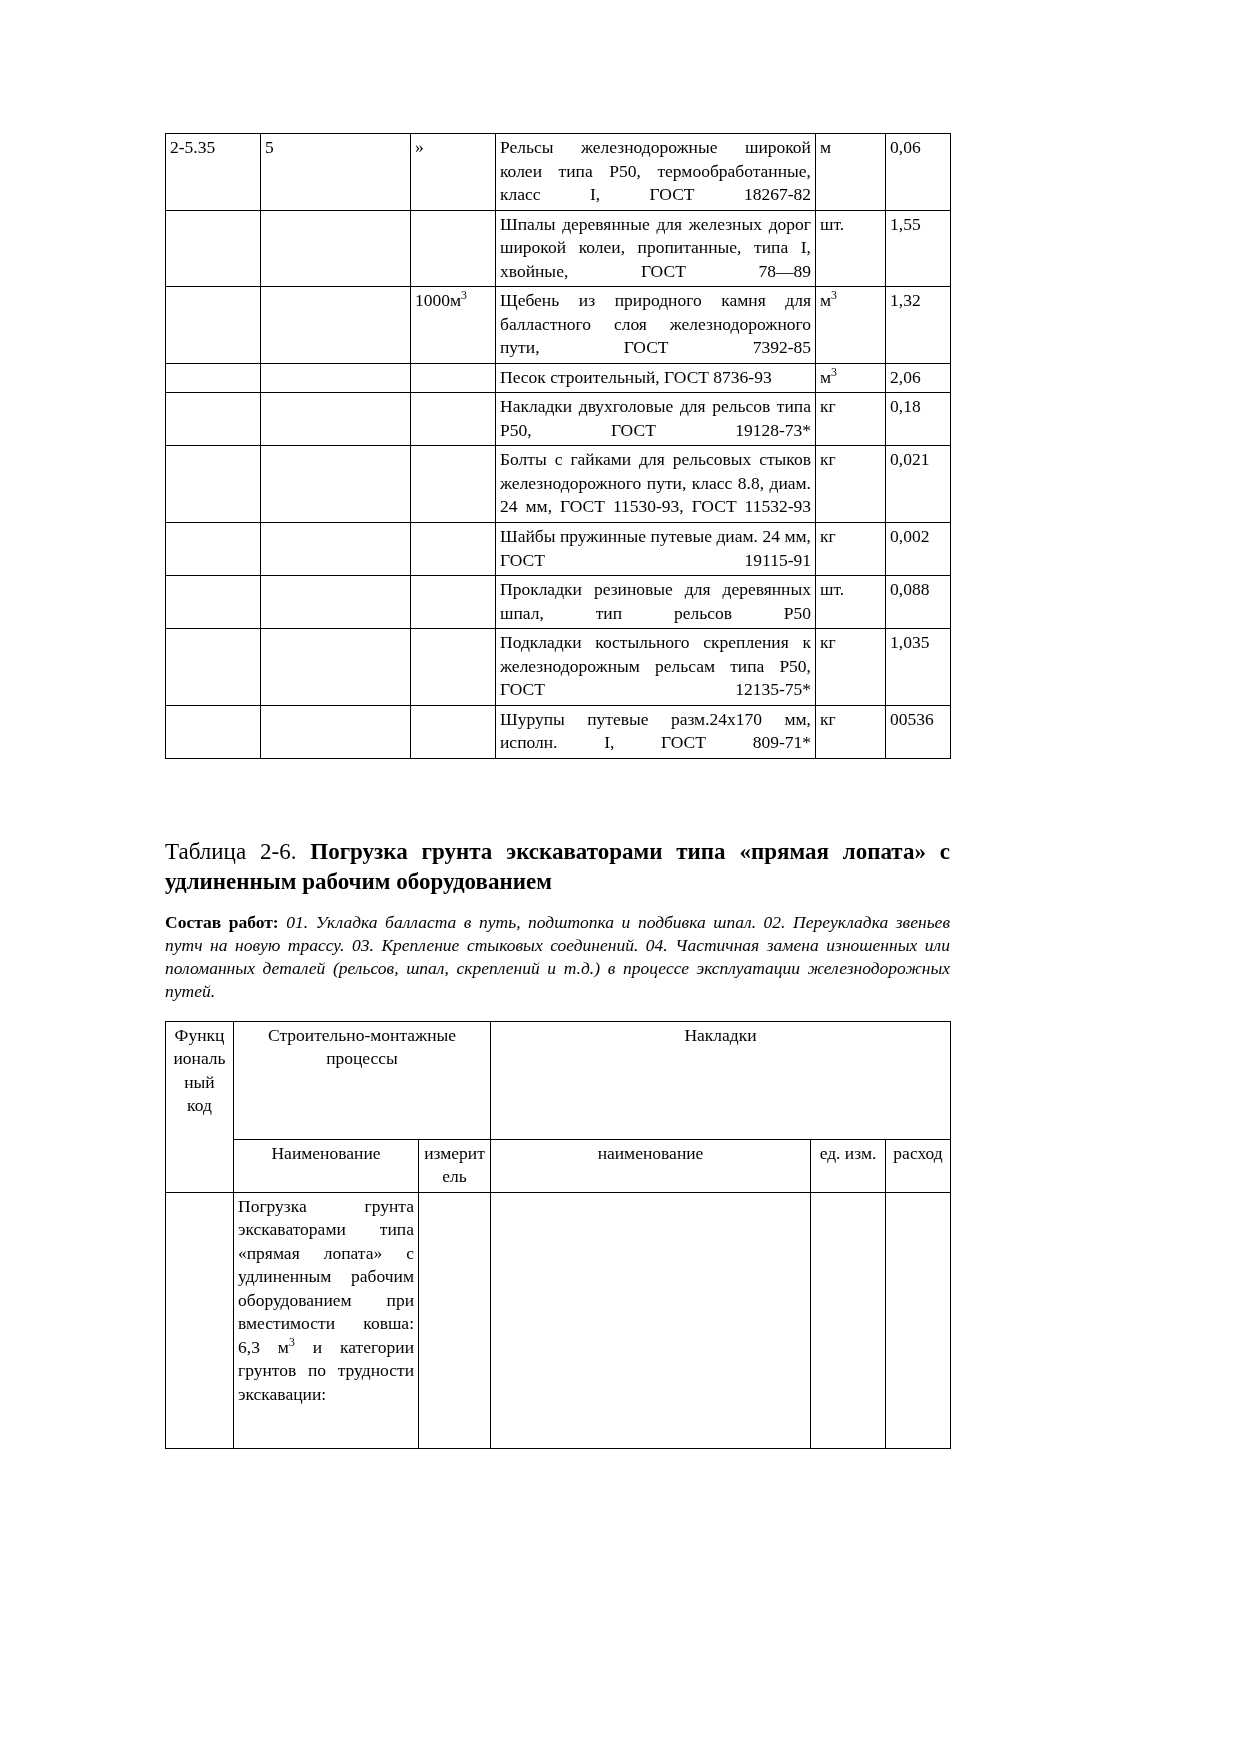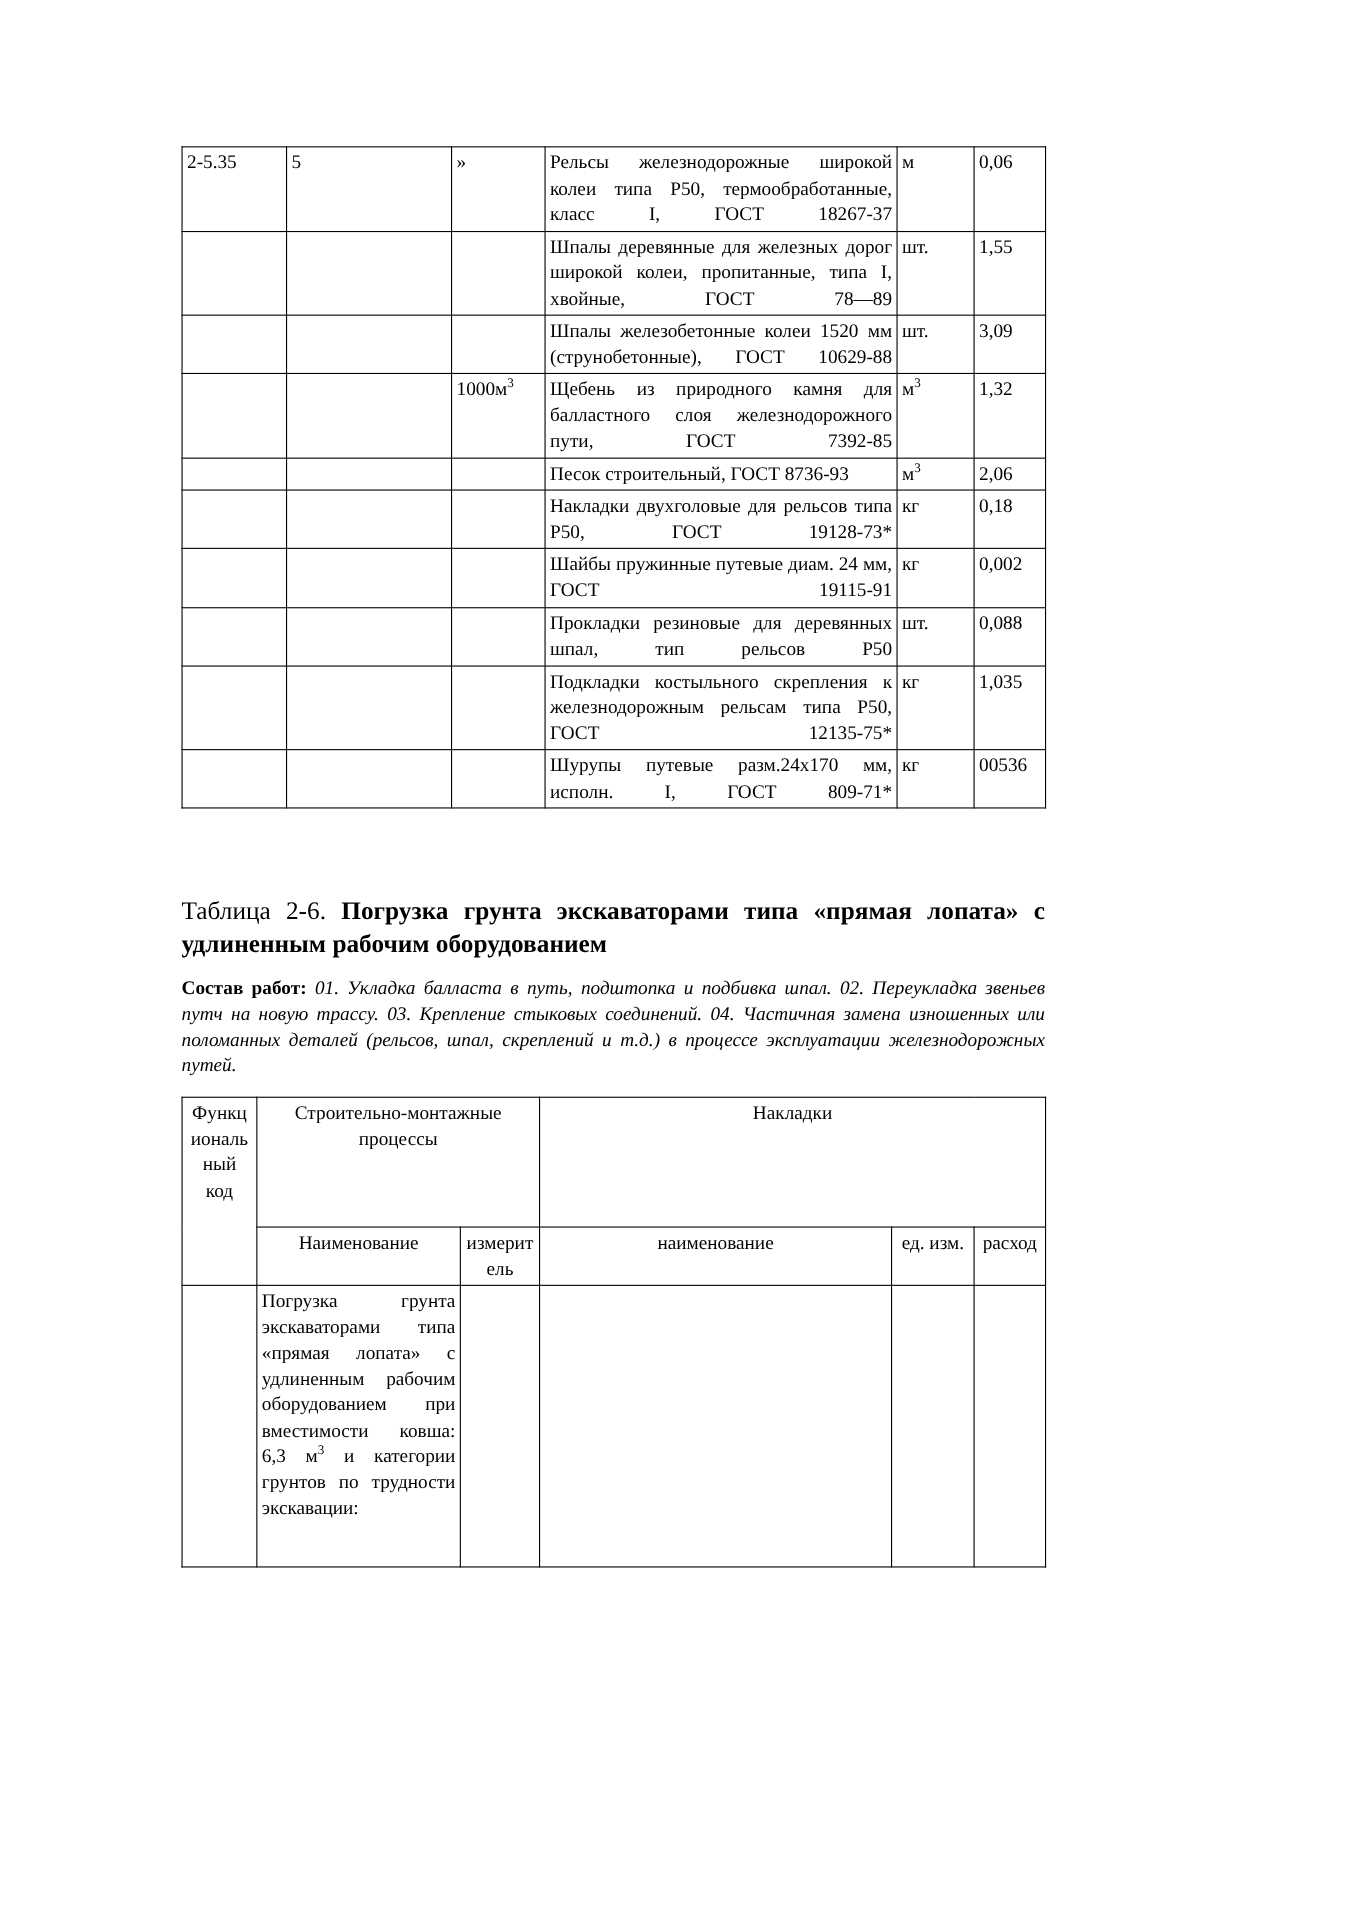--- a/index.html
+++ b/index.html
@@ -125,42 +125,34 @@
           <col class="c3">
           <col class="c4">
           <col class="c5">
           <col class="c6">
       </colgroup>
       <tbody>
         <tr>
           <td class="cell-code lft">2-5.35</td>
           <td class="lft">5</td>
           <td class="lft">»</td>
-          <td class="just">Рельсы железнодорожные широкой колеи типа Р50, термообработанные, класс I, ГОСТ 18267-37</td>
+          <td class="just">Рельсы железнодорожные широкой колеи типа Р50, термообработанные, класс I, ГОСТ 18267-82</td>
           <td class="lft">м</td>
           <td class="lft">0,06</td>
         </tr>
 
         <tr>
           <td></td>
           <td></td>
           <td class="lft"></td>
           <td class="just">Шпалы деревянные для железных дорог широкой колеи, пропитанные, типа I, хвойные, ГОСТ 78—89</td>
           <td class="lft">шт.</td>
           <td class="lft">1,55</td>
         </tr>
 
-        <tr>
-          <td></td>
-          <td></td>
-          <td class="lft"></td>
-          <td class="just">Шпалы железобетонные колеи 1520 мм (струнобетонные), ГОСТ 10629-88</td>
-          <td class="lft">шт.</td>
-          <td class="lft">3,09</td>
-        </tr>
 
         <tr>
           <td></td>
           <td></td>
           <td class="lft"><span>1000м</span><sup>3</sup></td>
           <td class="just">Щебень из природного камня для балластного слоя железнодорожного пути, ГОСТ 7392-85</td>
           <td class="lft"><span>м</span><sup>3</sup></td>
           <td class="lft">1,32</td>
         </tr>
 
@@ -175,20 +167,28 @@
 
         <tr>
           <td></td>
           <td></td>
           <td class="lft"></td>
           <td class="just">Накладки двухголовые для рельсов типа Р50, ГОСТ 19128-73*</td>
           <td class="lft">кг</td>
           <td class="lft">0,18</td>
         </tr>
 
+        <tr>
+          <td></td>
+          <td></td>
+          <td class="lft"></td>
+          <td class="just">Болты с гайками для рельсовых стыков железнодорожного пути, класс 8.8, диам. 24 мм, ГОСТ 11530-93, ГОСТ 11532-93</td>
+          <td class="lft">кг</td>
+          <td class="lft">0,021</td>
+        </tr>
 
         <tr>
           <td></td>
           <td></td>
           <td class="lft"></td>
           <td class="just">Шайбы пружинные путевые диам. 24 мм, ГОСТ 19115-91</td>
           <td class="lft">кг</td>
           <td class="lft">0,002</td>
         </tr>
 

